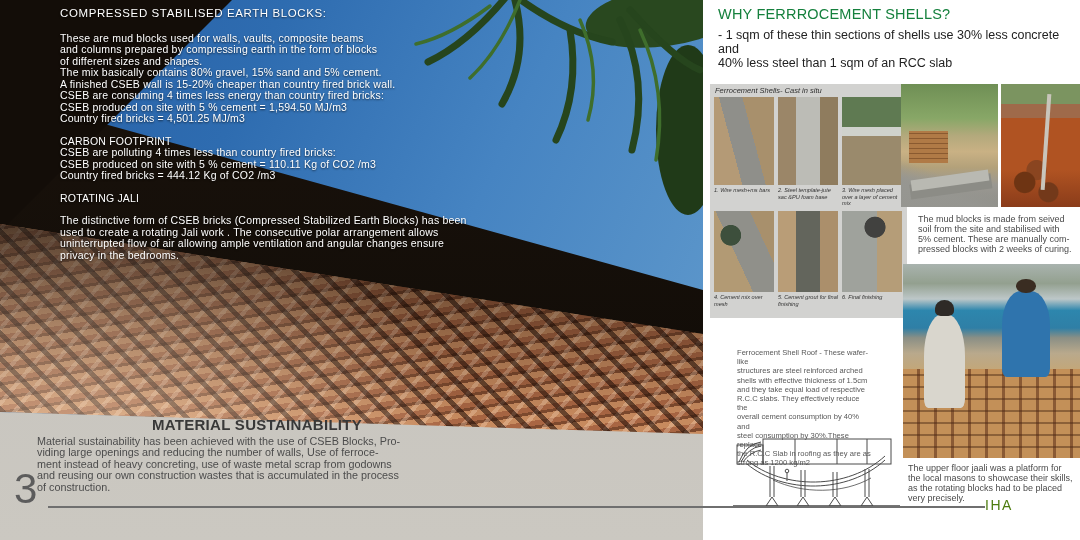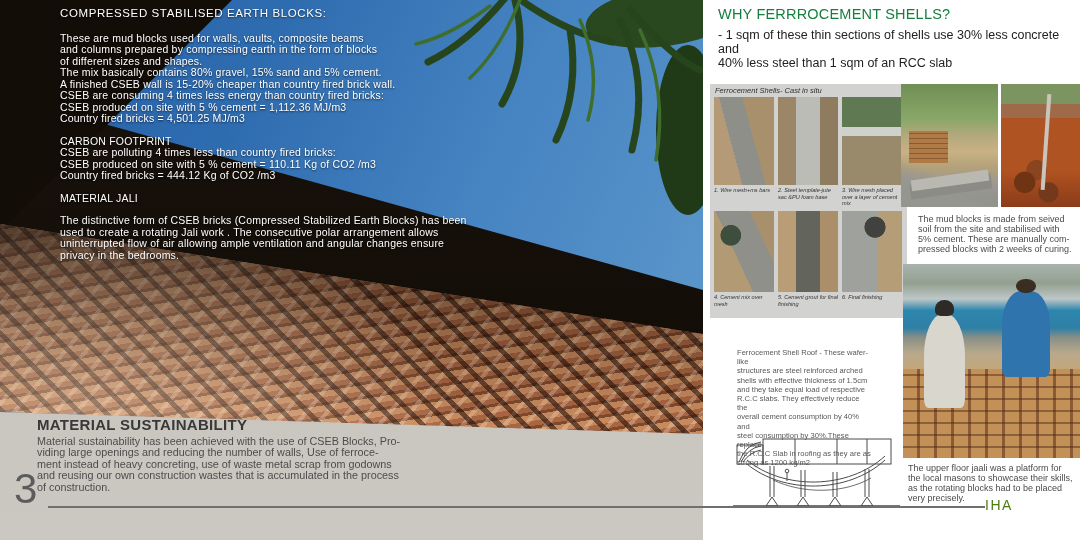--- a/index.html
+++ b/index.html
@@ -33,21 +33,21 @@
     -webkit-clip-path:polygon(0px 412px,703px 434px,703px 540px,0px 540px);
     clip-path:polygon(0px 412px,703px 434px,703px 540px,0px 540px);}
 
   .ltext{left:60px;top:8px;width:640px;color:#ffffff;font-size:10.5px;line-height:11.5px;
     text-shadow:0 1px 2px rgba(0,0,0,.65);letter-spacing:.2px;}
   .lt-title{font-size:11.5px;letter-spacing:.6px;margin-bottom:13px;}
   .lt-h{margin-top:0;}
   .gap-top{margin-top:11px;}
 
   .sustain{left:37px;top:416px;width:440px;color:#474747;}
-  .sustain h2{margin:0 0 3px 0;font-size:15px;font-weight:bold;color:#383838;letter-spacing:.3px;}
+  .sustain h2{margin:0 0 3px 0;font-size:15px;font-weight:bold;color:#383838;letter-spacing:.3px;text-align:center;}
   .sustain .pre{font-size:10.8px;line-height:11.4px;color:#4c4c4c;}
   .page-number{left:14px;top:468px;font-size:42px;font-weight:400;color:#5c5c5c;line-height:1;}
 
   
   .footer-rule{left:48px;top:506px;width:937px;height:2px;background:#6f6f6f;}
   .logo{left:985px;top:497px;font-size:14px;color:#4d7c0f;letter-spacing:1.5px;}
 
   
   .r-title{left:718px;top:6px;font-size:14.5px;color:#15803d;letter-spacing:.2px;}
   .r-p1{left:718px;top:28px;width:360px;font-size:12.5px;line-height:14px;color:#222;}
@@ -132,27 +132,27 @@
     <div class="abs concrete"></div>
 
     <div class="abs ltext">
       <div class="lt-title">COMPRESSED STABILISED EARTH BLOCKS:</div>
       <p class="pre">These are mud blocks used for walls, vaults, composite beams
 and columns prepared by compressing earth in the form of blocks
 of different sizes and shapes.
 The mix basically contains 80% gravel, 15% sand and 5% cement.
 A finished CSEB wall is 15-20% cheaper than country fired brick wall.</p>
       <p class="pre">CSEB are consuming 4 times less energy than country fired bricks:
-CSEB produced on site with 5 % cement = 1,112.36 MJ/m3
+CSEB produced on site with 5 % cement = 1,594.50 MJ/m3
 Country fired bricks = 4,501.25 MJ/m3</p>
       <div class="lt-h gap-top">CARBON FOOTPRINT</div>
       <p class="pre">CSEB are polluting 4 times less than country fired bricks:
 CSEB produced on site with 5 % cement = 110.11 Kg of CO2 /m3
 Country fired bricks = 444.12 Kg of CO2 /m3</p>
-      <div class="lt-h gap-top">MATERIAL JALI</div>
+      <div class="lt-h gap-top">ROTATING JALI</div>
       <p class="pre gap-top">The distinctive form of CSEB bricks (Compressed Stabilized Earth Blocks) has been
 used to create a rotating Jali work . The consecutive polar arrangement allows
 uninterrupted flow of air allowing ample ventilation and angular changes ensure
 privacy in the bedrooms.</p>
     </div>
 
     <div class="abs sustain">
       <h2>MATERIAL SUSTAINABILITY</h2>
       <p class="pre">Material sustainability has been achieved with the use of CSEB Blocks, Pro-
 viding large openings and reducing  the number of walls, Use of ferroce-

